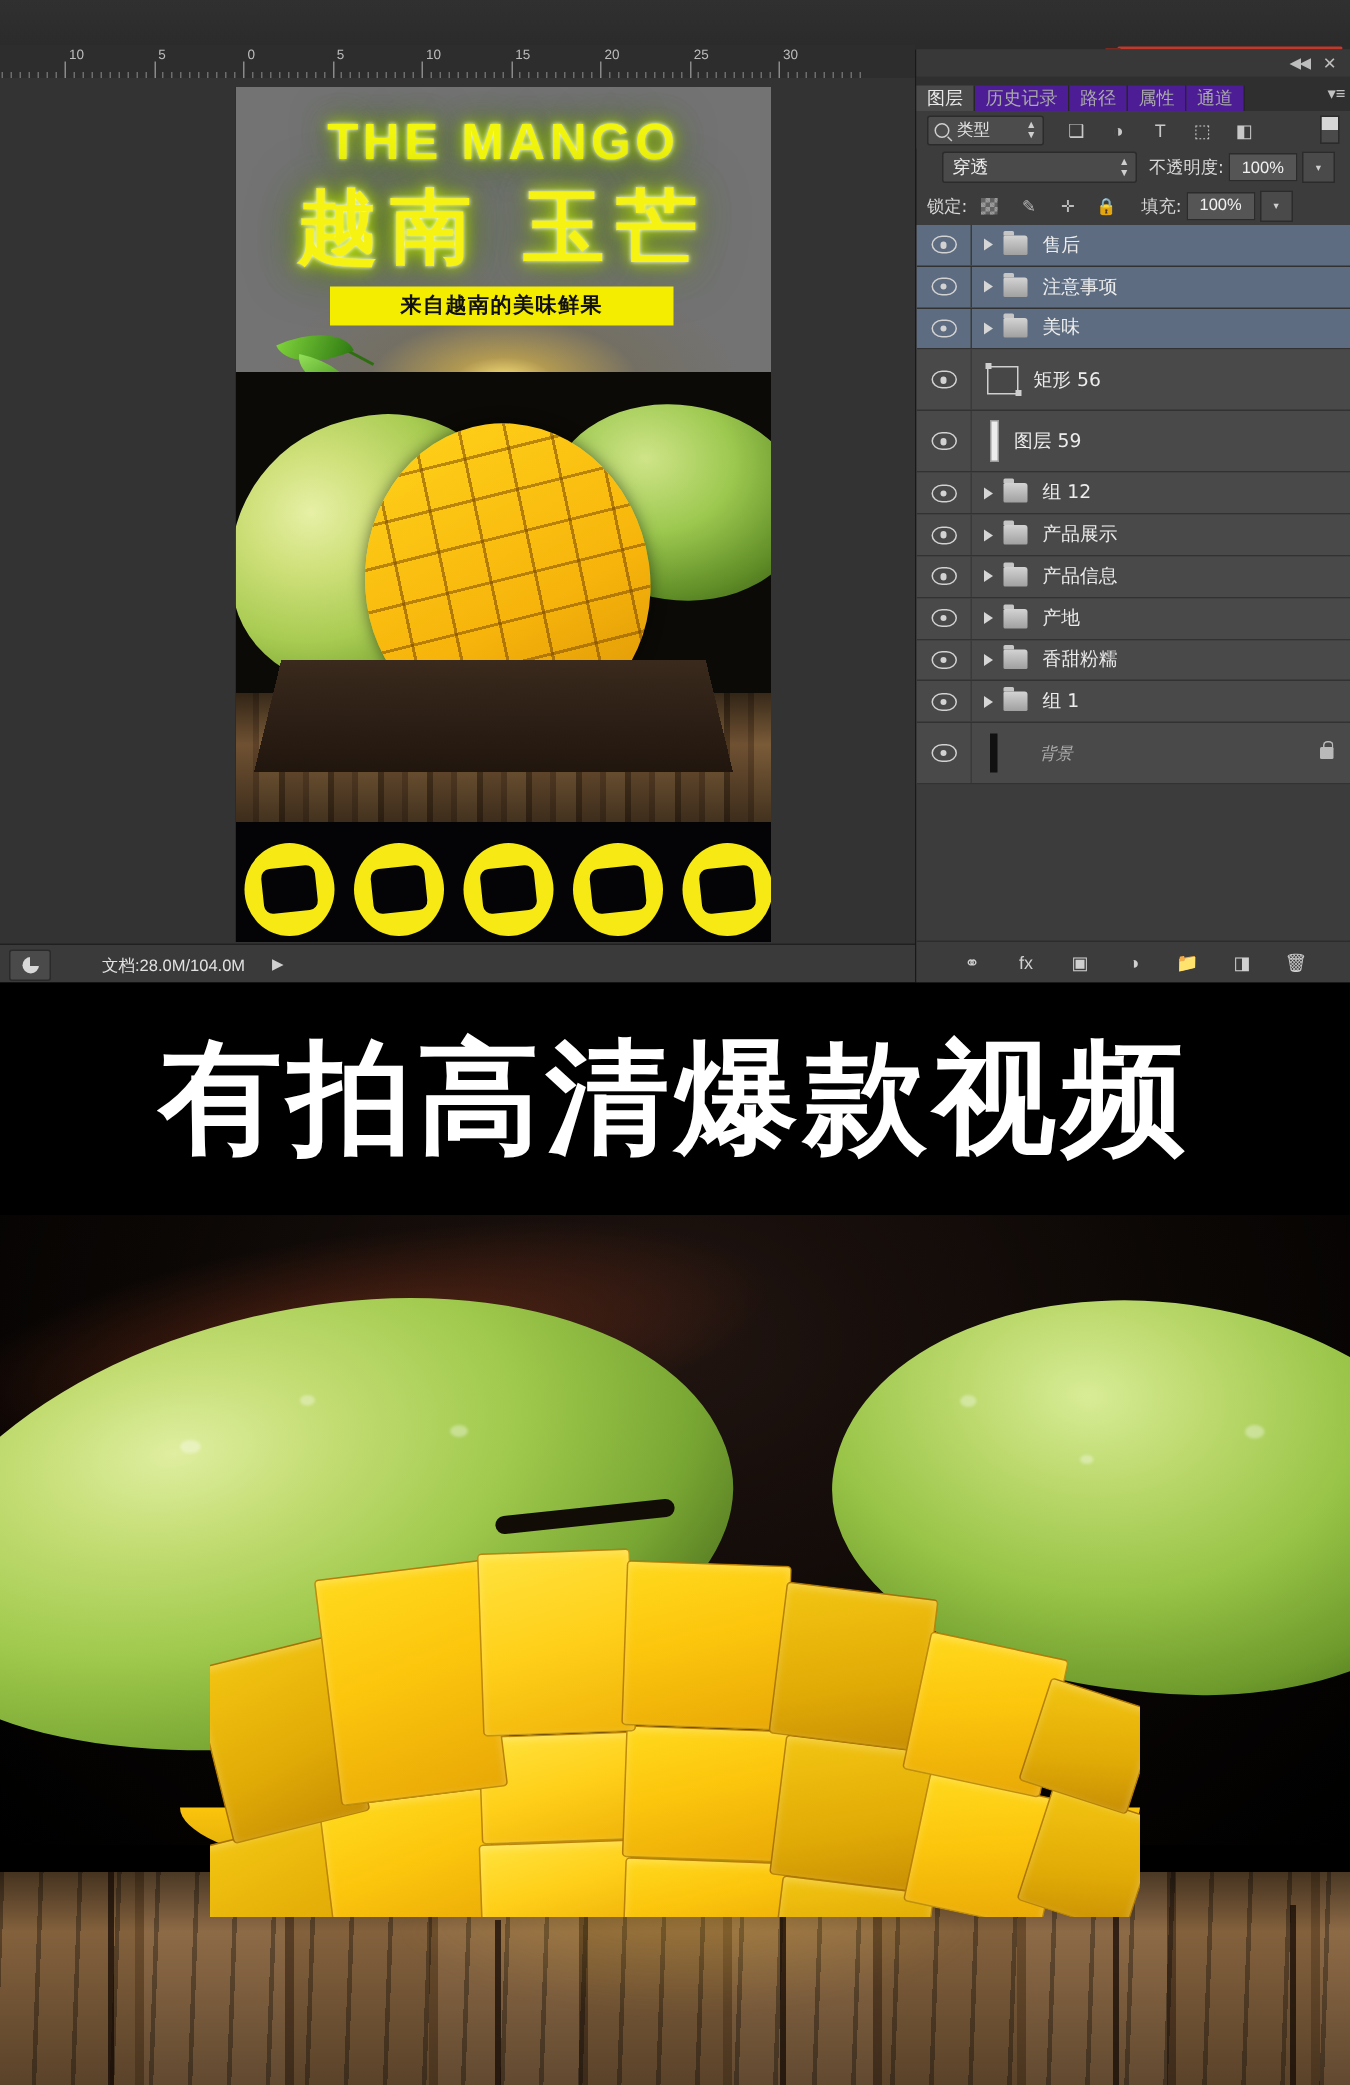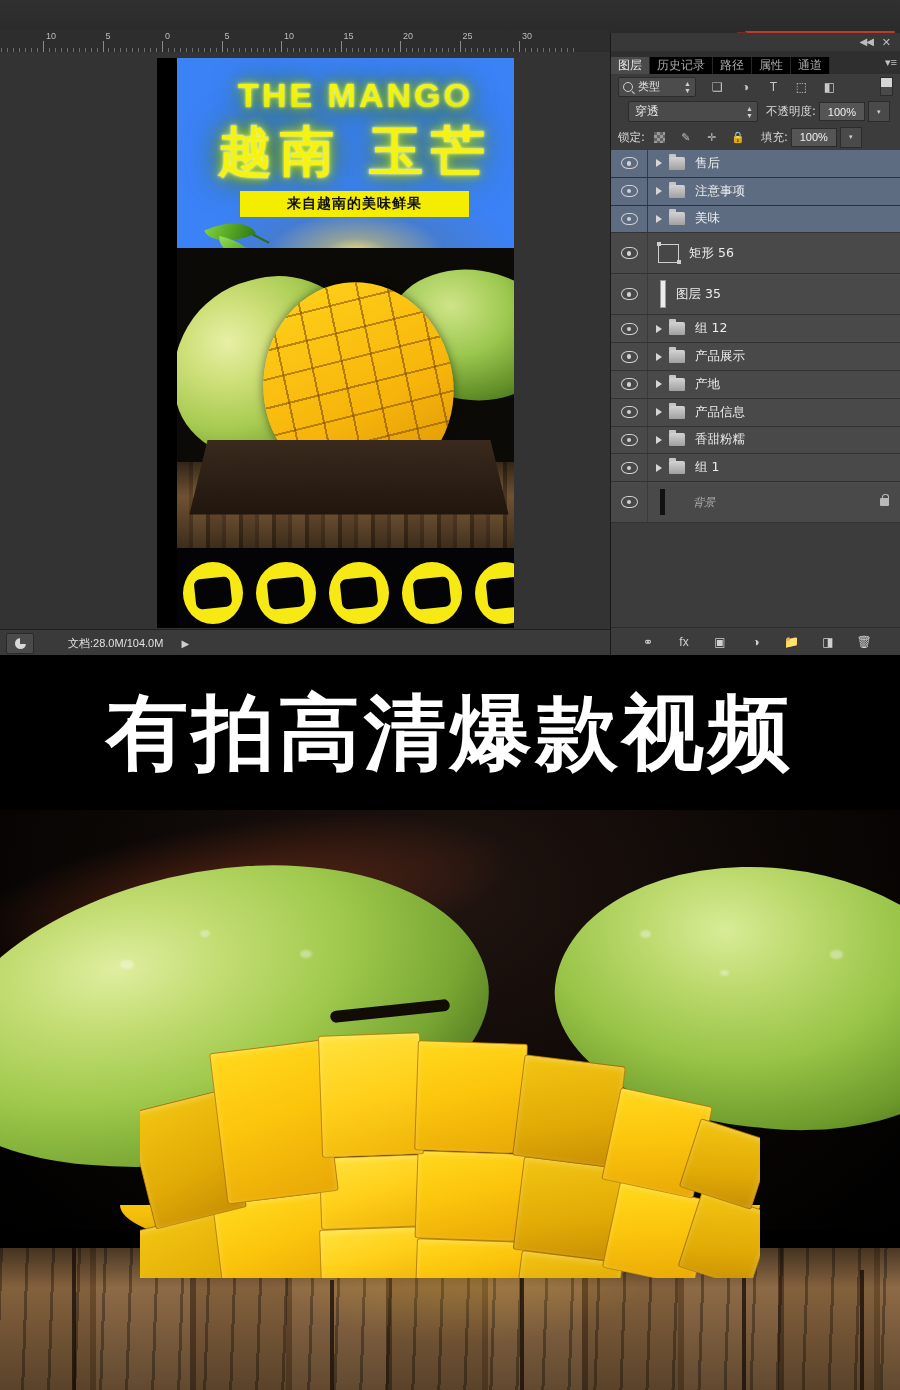--- a/index.html
+++ b/index.html
@@ -18,21 +18,21 @@
   .rtick{position:absolute;bottom:0;width:1px;background:#6d6d6d;}
   .rtick.major{height:11px;background:#8a8a8a;}
   .rtick.minor{height:4px;}
   .rlabel{position:absolute;top:1px;font-size:9px;color:#bdbdbd;font-family:"Liberation Sans",sans-serif;}
 
   
   .ps-canvasarea{position:absolute;left:0;top:52px;width:610px;height:577px;background:#333333;overflow:hidden;}
   .doc{position:absolute;left:157px;top:6px;width:357px;height:570px;background:#000;overflow:hidden;}
 
   
-  .poster{position:absolute;left:0;top:0;width:357px;height:570px;background:#3b82f6;overflow:hidden;margin-left:20px;}
+  .poster{position:absolute;left:0;top:0;width:357px;height:570px;background:#737373;overflow:hidden;}
   .glow{position:absolute;left:50%;top:120px;transform:translateX(-50%);width:330px;height:150px;
         background:radial-gradient(ellipse at 50% 50%, rgba(255,230,120,.95) 0%, rgba(255,200,40,.45) 14%, rgba(120,90,10,.15) 38%, rgba(0,0,0,0) 68%);}
   .ttl-en{position:absolute;left:0;right:0;top:18px;text-align:center;font-size:34px;letter-spacing:3px;font-weight:bold;
         color:#f2f60d;font-family:"Liberation Sans",sans-serif;
         text-shadow:0 0 3px #fff,0 0 9px #b6e300,0 0 18px #6fa000,0 0 28px #2f5200;}
   .ttl-cn{position:absolute;left:0;right:0;top:58px;text-align:center;font-size:54px;font-weight:bold;letter-spacing:8px;
         color:#f6f312;font-family:"DejaVu Sans","Liberation Sans",sans-serif;
         text-shadow:0 0 3px #fff,0 0 10px #c9f000,0 0 22px #7fae00,0 0 36px #2f5200;}
   .sub-band{position:absolute;left:63px;top:133px;width:229px;height:26px;background:#f5ed00;display:flex;align-items:center;justify-content:center;}
   .sub-band span{font-size:14px;font-weight:bold;color:#111;letter-spacing:1px;font-family:"DejaVu Sans","Liberation Sans",sans-serif;}
@@ -74,21 +74,21 @@
 
   
   .panel{position:absolute;left:610px;top:33px;width:290px;height:622px;background:#3c3c3c;border-left:1px solid #191919;}
   .panel-top{position:absolute;left:0;top:0;width:290px;height:18px;background:#383838;}
   .pt-btn{position:absolute;top:3px;color:#bdbdbd;font-size:10px;font-family:"Liberation Sans",sans-serif;}
   .pt-collapse{right:28px;letter-spacing:-1px;}
   .pt-close{right:10px;font-size:11px;}
 
   .tabs{position:absolute;left:0;top:18px;width:290px;height:23px;background:#2f2f2f;display:flex;align-items:flex-end;}
   .tab{display:flex;align-items:center;padding:0 7px;font-size:12px;color:#a9a9a9;border-right:1px solid #262626;
-       font-family:"DejaVu Sans","Liberation Sans",sans-serif;background:#000000;}
+       font-family:"DejaVu Sans","Liberation Sans",sans-serif;background:#4c1d95;}
   .tab.active{background:#4a4a4a;color:#e9e9e9;}
   .tabmenu{position:absolute;right:4px;top:5px;color:#c2c2c2;font-size:11px;}
 
   .filterrow{position:absolute;left:0;top:41px;width:290px;height:25px;background:#3c3c3c;display:flex;align-items:center;}
   .fsel{margin-left:7px;width:76px;height:18px;background:#4c4c4c;border:1px solid #2b2b2b;border-radius:2px;display:flex;align-items:center;}
   .fsel .mag{margin-left:4px;width:8px;height:8px;border:1.4px solid #cfcfcf;border-radius:50%;position:relative;}
   .fsel .mag:after{content:"";position:absolute;right:-3px;bottom:-3px;width:4px;height:1.4px;background:#cfcfcf;transform:rotate(45deg);}
   .fsel .ftxt{margin-left:5px;font-size:11px;color:#e4e4e4;font-family:"DejaVu Sans","Liberation Sans",sans-serif;}
   .fsel .spin{margin-left:auto;margin-right:4px;font-size:7px;color:#cfcfcf;line-height:7px;text-align:center;}
   .ficons{display:flex;align-items:center;margin-left:14px;gap:13px;}
@@ -439,21 +439,21 @@
           <div class="thumb-shape"></div>
           <div class="lname">矩形 56</div>
         </div>
         <div class="lrow tall">
           <div class="eyecell">
             <div class="eye">
               <b></b>
             </div>
           </div>
           <div class="thumb-bar"></div>
-          <div class="lname">图层 35</div>
+          <div class="lname">图层 59</div>
         </div>
         <div class="lrow">
           <div class="eyecell">
             <div class="eye">
               <b></b>
             </div>
           </div>
           <div class="caret"></div>
           <div class="folder"></div>
           <div class="lname">组 12</div>
@@ -469,31 +469,31 @@
           <div class="lname">产品展示</div>
         </div>
         <div class="lrow">
           <div class="eyecell">
             <div class="eye">
               <b></b>
             </div>
           </div>
           <div class="caret"></div>
           <div class="folder"></div>
+          <div class="lname">产品信息</div>
+        </div>
+        <div class="lrow">
+          <div class="eyecell">
+            <div class="eye">
+              <b></b>
+            </div>
+          </div>
+          <div class="caret"></div>
+          <div class="folder"></div>
           <div class="lname">产地</div>
-        </div>
-        <div class="lrow">
-          <div class="eyecell">
-            <div class="eye">
-              <b></b>
-            </div>
-          </div>
-          <div class="caret"></div>
-          <div class="folder"></div>
-          <div class="lname">产品信息</div>
         </div>
         <div class="lrow">
           <div class="eyecell">
             <div class="eye">
               <b></b>
             </div>
           </div>
           <div class="caret"></div>
           <div class="folder"></div>
           <div class="lname">香甜粉糯</div>

